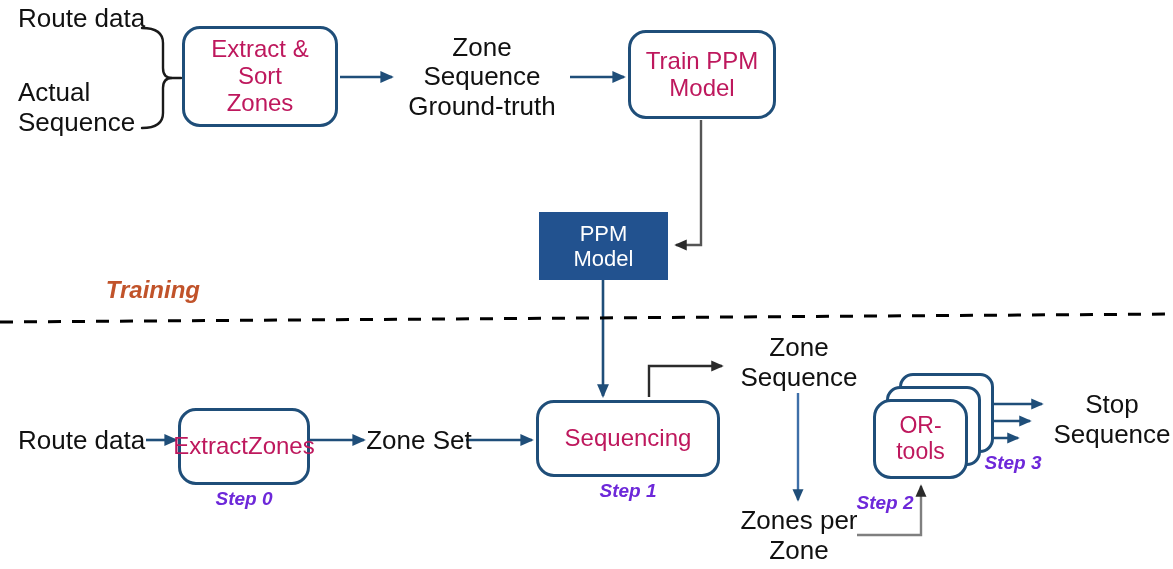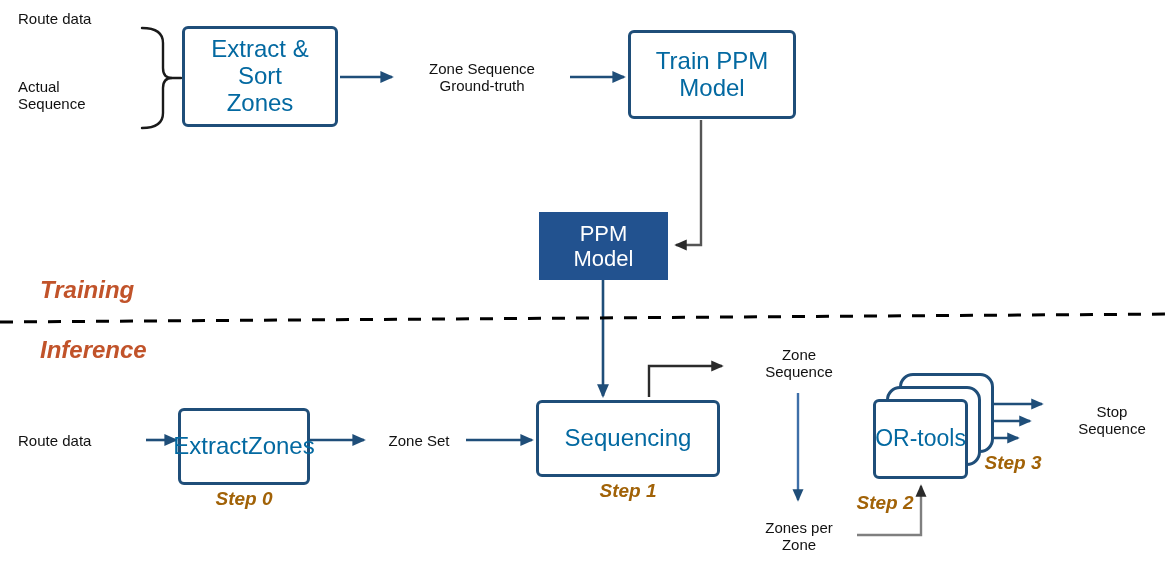--- a/index.html
+++ b/index.html
@@ -1,30 +1,30 @@
 <!DOCTYPE html>
 <html><head>
 <meta charset="utf-8">
 <style>
   html,body{margin:0;padding:0;background:#ffffff;}
   body{font-family:"Liberation Sans","DejaVu Sans",sans-serif;}
   #stage{position:relative;width:1173px;height:569px;background:#ffffff;overflow:hidden;}
   .svg-layer{position:absolute;left:0;top:0;width:1173px;height:569px;pointer-events:none;}
   .node{position:absolute;box-sizing:border-box;display:flex;align-items:center;justify-content:center;text-align:center;}
   .rbox{
-    border:3px solid #1F4E79;border-radius:6px;background:#ffffff;
-    color:#0369a1;font-size:24px;line-height:1.12;font-weight:400;
+    border:3px solid #1F4E79;border-radius:18px;background:#ffffff;
+    color:#be185d;font-size:24px;line-height:1.12;font-weight:400;
   }
   .fillbox{
     background:#22528F;border:1px solid #22528F;color:#ffffff;
     font-size:22px;line-height:1.15;border-radius:0;
   }
-  .plain{color:#111111;font-size:15px;line-height:1.14;}
+  .plain{color:#111111;font-size:26px;line-height:1.14;}
   .stage-lbl{font-style:italic;font-weight:700;font-size:24px;color:#C1532A;}
-  .step-lbl{font-style:italic;font-weight:700;font-size:19px;color:#a16207;}
+  .step-lbl{font-style:italic;font-weight:700;font-size:19px;color:#6d28d9;}
   .stack-shadow{
     position:absolute;box-sizing:border-box;border:3px solid #1F4E79;
     border-radius:14px;background:#ffffff;
   }
 </style>
 </head>
 <body>
 
 <div id="stage">
 
@@ -83,37 +83,34 @@
     <span>Extract &amp;</span>
     <span>Sort</span>
     <span>Zones</span>
   </div>
 
   <div class="node plain" style="left:392px;top:41px;width:180px;height:72px;flex-direction:column;">
     <span>Zone Sequence</span>
     <span>Ground-truth</span>
   </div>
 
-  <div class="node rbox" style="left:628px;top:30px;width:168px;height:89px;flex-direction:column;">
+  <div class="node rbox" style="left:628px;top:30px;width:148px;height:89px;flex-direction:column;">
     <span>Train PPM</span>
     <span>Model</span>
   </div>
 
   <div class="node fillbox" style="left:539px;top:212px;width:129px;height:68px;flex-direction:column;">
     <span>PPM</span>
     <span>Model</span>
   </div>
 
-  <div class="node stage-lbl" style="left:40px;top:274px;width:160px;height:32px;justify-content:flex-start;">
+  <div class="node stage-lbl" style="left:40px;top:274px;width:160px;height:32px;justify-content:flex-end;">
     <span>Training</span>
   </div>
 
-  <div class="node stage-lbl" style="left:40px;top:334px;width:180px;height:32px;justify-content:flex-start;">
-    <span>Inference</span>
-  </div>
 
   <div class="node plain" style="left:18px;top:424px;width:130px;height:34px;justify-content:flex-start;">
     <span>Route data</span>
   </div>
 
   <div class="node rbox" style="left:178px;top:408px;width:132px;height:77px;flex-direction:row;">
     <span>Extract</span>
     <span>Zones</span>
   </div>
 
@@ -139,21 +136,21 @@
   </div>
 
   <div class="node plain" style="left:724px;top:504px;width:150px;height:64px;flex-direction:column;">
     <span>Zones per</span>
     <span>Zone</span>
   </div>
 
   <div style="position:absolute;left:873px;top:373px;width:130px;height:112px;">
     <div class="stack-shadow" style="left:26px;top:0px;width:95px;height:80px;"></div>
     <div class="stack-shadow" style="left:13px;top:13px;width:95px;height:80px;"></div>
-    <div class="node rbox" style="left:0px;top:26px;width:95px;height:80px;font-size:23px;">
+    <div class="node rbox" style="left:0px;top:26px;width:95px;height:80px;flex-direction:column;font-size:23px;">
       <span>OR-</span>
       <span>tools</span>
     </div>
   </div>
 
   <div class="node step-lbl" style="left:840px;top:482px;width:90px;height:26px;margin-top:8px;">
     <span>Step 2</span>
   </div>
 
   <div class="node step-lbl" style="left:968px;top:450px;width:90px;height:26px;">

